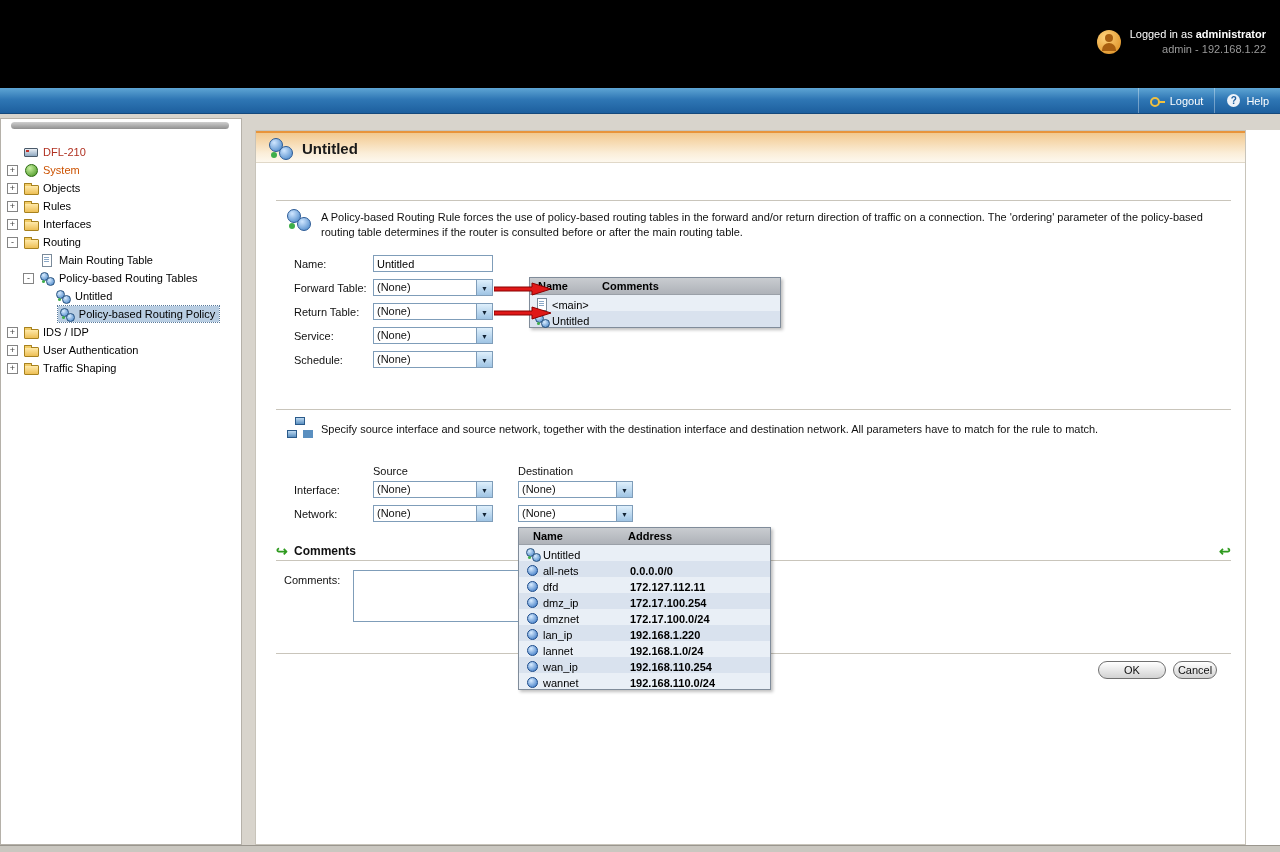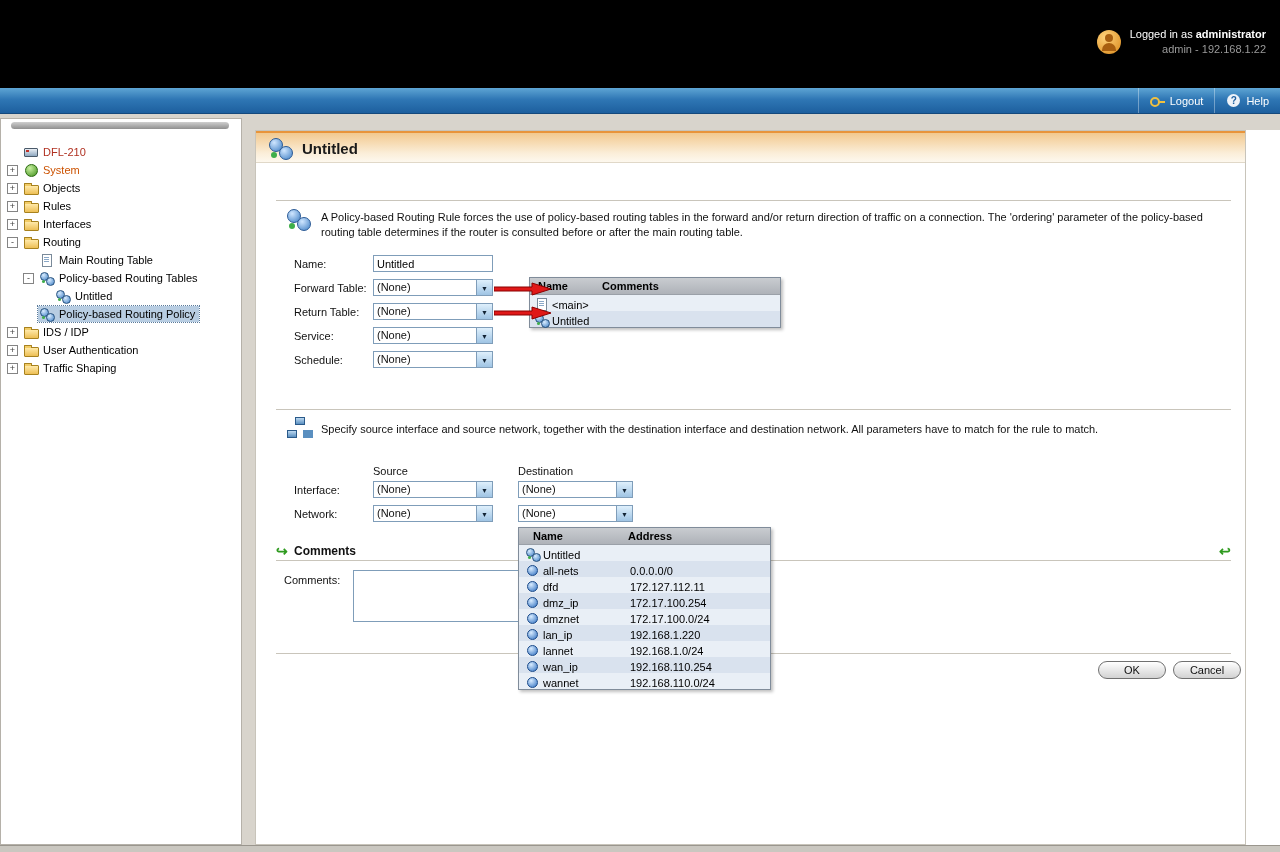--- a/index.html
+++ b/index.html
@@ -106,32 +106,32 @@
   .popup-row.even{background:#e9eff6;}
   #popup1{left:273px;top:146px;width:250px;}
   #popup2{left:262px;top:396px;width:251px;}
   #popup1 .hcol-name{width:64px;padding-left:8px;}
   #popup1 .popup-row{padding-left:4px;}
   #popup1 .pname{width:48px;margin-left:2px;}
   #popup2 .hcol-name{width:95px;padding-left:14px;}
   #popup2 .popup-row{padding-left:6px;}
   #popup2 .pname{width:87px;margin-left:2px;}
   .hcol-val{flex:1;}
-  .pval{flex:1;}
+  .pval{flex:1;font-weight:bold;}
 
   .red-arrow{position:absolute;width:58px;height:14px;z-index:6;}
   #arrow-forward{left:238px;top:151px;}
   #arrow-return{left:238px;top:175px;}
 
   .cmt-label{position:absolute;left:28px;top:443px;font-size:11px;color:#111;}
   .cmt-area{position:absolute;left:97px;top:439px;width:272px;height:52px;border:1px solid #7f9db9;resize:none;font-family:inherit;font-size:11px;box-sizing:border-box;}
 
   .btn{position:absolute;height:18px;font-size:11px;font-family:inherit;border:1px solid #707070;border-radius:9px;background:linear-gradient(#ffffff,#d2d2d2);cursor:pointer;padding:0;color:#111;}
   #ok-btn{left:842px;top:530px;width:68px;}
-  #cancel-btn{left:917px;top:530px;width:68px;}
+  #cancel-btn{left:917px;top:530px;width:44px;}
 </style>
 </head>
 <body>
 
 <div class="screen">
 
   <header class="topbar">
     <div class="login">
       <span class="avatar-icon"></span>
       <div class="login-lines">
@@ -216,21 +216,21 @@
             <span class="tlabel">Policy-based Routing Tables</span>
           </span>
         </div>
         <div class="tree-row" style="padding-left: 34px;">
           <span class="expander-spacer"></span>
           <span class="row-core">
             <span class="ticon globes-icon"></span>
             <span class="tlabel">Untitled</span>
           </span>
         </div>
-        <div class="tree-row" style="padding-left: 18px;">
+        <div class="tree-row" style="padding-left: 18px; justify-content: center;">
           <span class="expander-spacer"></span>
           <span class="row-core selected">
             <span class="ticon globes-icon"></span>
             <span class="tlabel">Policy-based Routing Policy</span>
           </span>
         </div>
         <div class="tree-row" style="padding-left: 2px;">
           <span class="expander">+</span>
           <span class="row-core">
             <span class="ticon folder-icon"></span>

